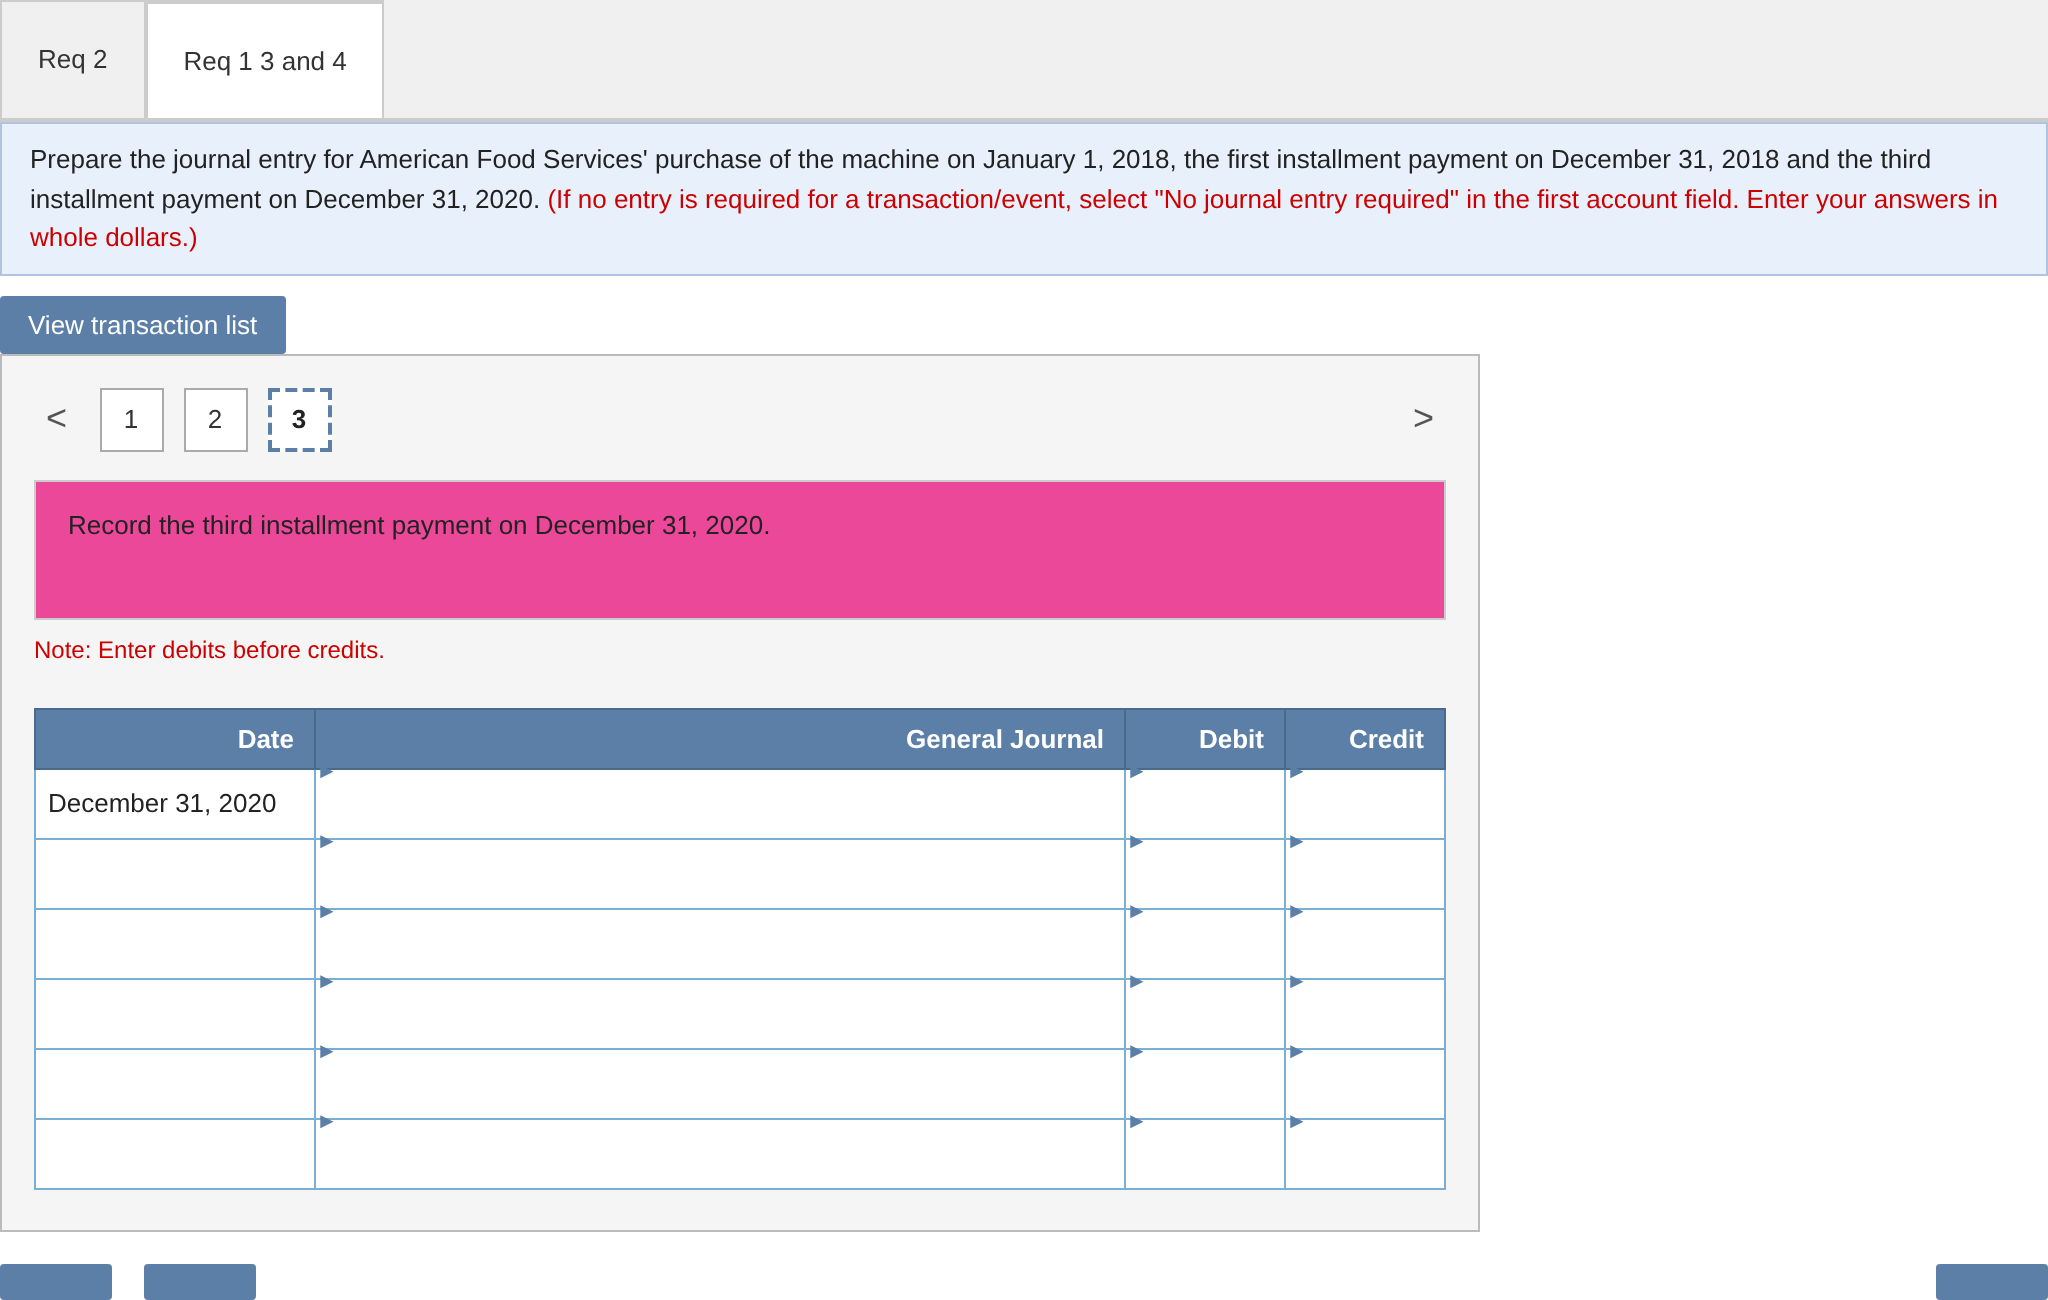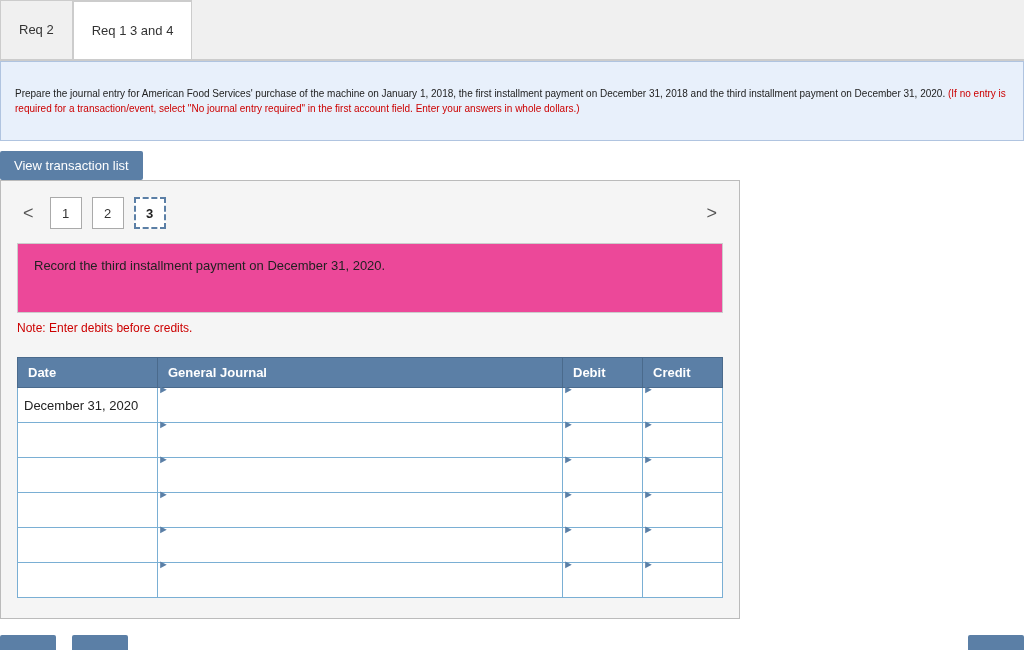--- a/index.html
+++ b/index.html
@@ -21,22 +21,22 @@
     }
     .tab.active {
       background: #fff;
       border-top: 2px solid #ccc;
       font-weight: normal;
     }
 
     .instructions-box {
       background: #e8f0fb;
       border: 1px solid #b0c4e0;
-      padding: 24px 14px;
-      font-size: 10px;
+      padding: 8px 14px;
+      font-size: 13px;
       line-height: 1.5;
       color: #222;
     }
     .instructions-box .red-text {
       color: #cc0000;
     }
 
     .btn-view {
       display: inline-block;
       background: #5b7fa6;
@@ -112,21 +112,21 @@
 
     .journal-table {
       width: 100%;
       border-collapse: collapse;
       font-size: 13px;
     }
     .journal-table thead tr th {
       background: #5b7fa6;
       color: #fff;
       padding: 7px 10px;
-      text-align: left;
+      text-align: right;
       font-weight: bold;
       border: 1px solid #4a6a8c;
     }
     .journal-table thead tr th:first-child {
       width: 140px;
     }
     .journal-table thead tr th:nth-child(2) {
       width: auto;
     }
     .journal-table thead tr th:nth-child(3),

